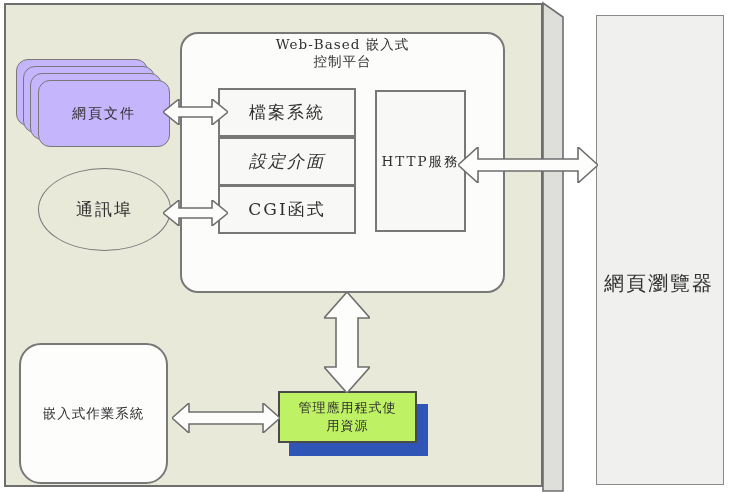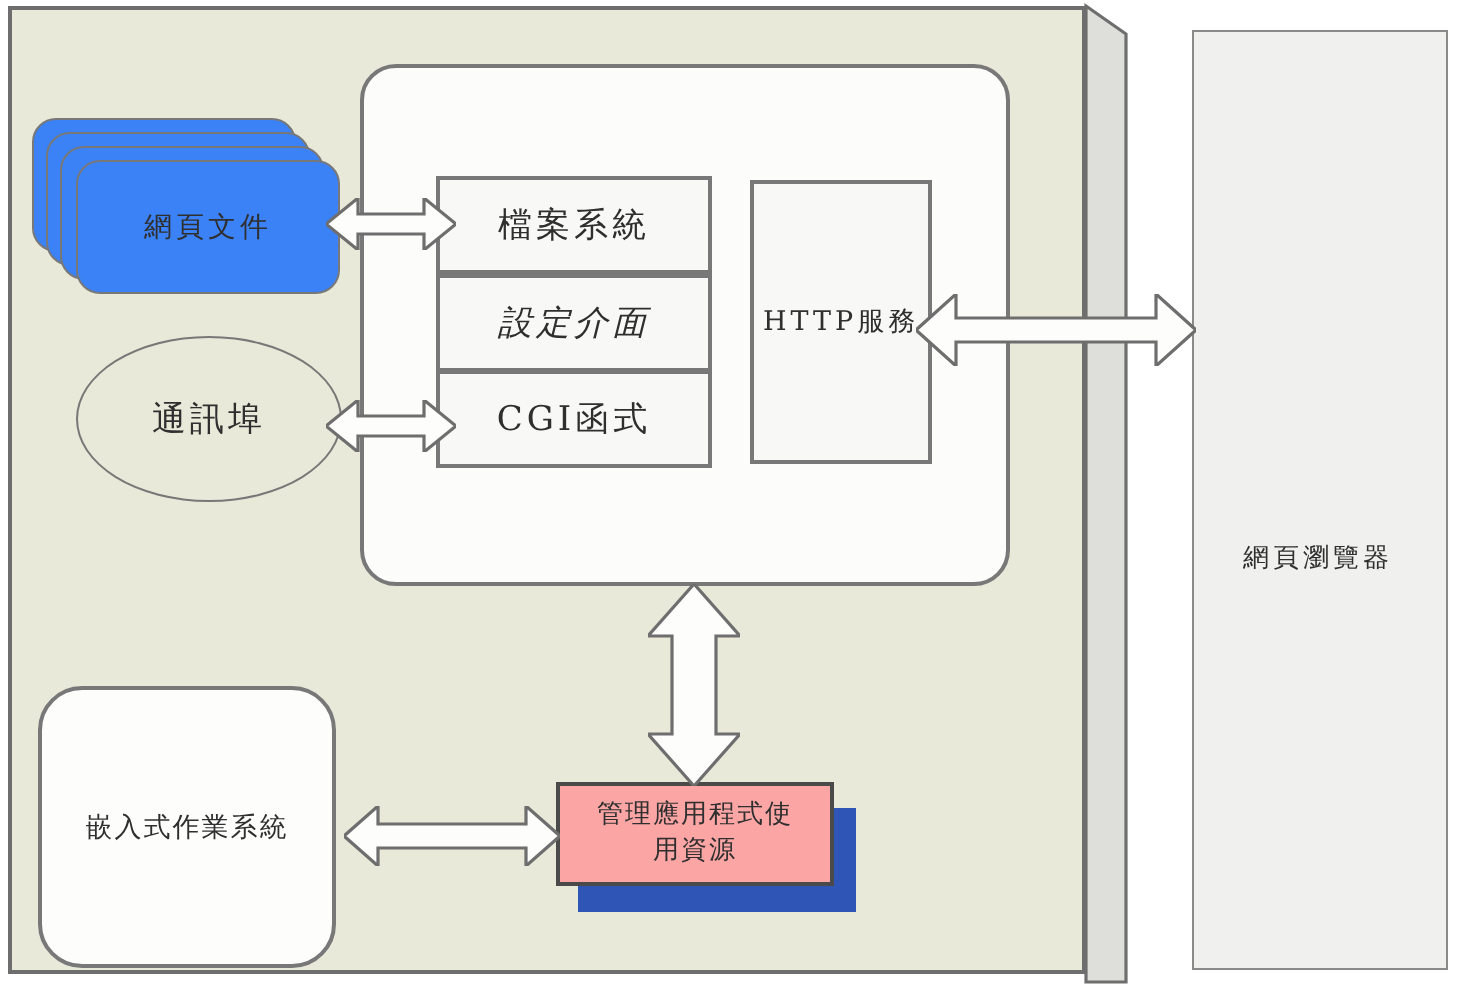--- a/index.html
+++ b/index.html
@@ -27,66 +27,70 @@
     display:flex;align-items:center;justify-content:center;
     font-size:17px;letter-spacing:2px;
   }
   .http-box{
     left:375px;top:90px;width:87px;height:138px;background:#f8f8f6;border:2px solid #787878;
     display:flex;flex-direction:row;align-items:center;justify-content:center;
     font-size:13.5px;line-height:19px;letter-spacing:2px;text-align:center;
   }
   
   .doc-card{
-    width:130px;height:65px;background:#3b82f6;border:1.5px solid #787878;border-radius:12px;
+    width:130px;height:65px;background:#c4b5fd;border:1.5px solid #787878;border-radius:12px;
   }
   .doc-front{display:flex;align-items:center;justify-content:center;font-size:14px;letter-spacing:2px;}
   
   .port-ellipse{
     left:38px;top:168px;width:131px;height:81px;border:1.5px solid #787878;border-radius:50%;
     display:flex;align-items:center;justify-content:center;font-size:17px;letter-spacing:2px;
     background:transparent;
   }
   
   .os-box{
     left:19px;top:343px;width:145px;height:137px;background:#fdfdfc;border:2px solid #787878;border-radius:22px;
     display:flex;align-items:center;justify-content:center;font-size:13.5px;letter-spacing:1px;
   }
   
   .res-shadow{left:289px;top:404px;width:139px;height:52px;background:#2f55b7;}
   .res-box{
-    left:278px;top:391px;width:135px;height:48px;background:#fca5a5;border:2px solid #4a4a4a;
+    left:278px;top:391px;width:135px;height:48px;background:#bef264;border:2px solid #4a4a4a;
     display:flex;flex-direction:column;align-items:center;justify-content:center;
     font-size:13px;line-height:18px;letter-spacing:1px;text-align:center;
   }
   
   .browser-box{
     left:596px;top:15px;width:126px;height:468px;background:#f0f0ee;border:1.5px solid #8a8a8a;
   }
   .browser-label{
-    left:596px;top:270px;width:126px;text-align:center;font-size:13px;letter-spacing:2px;
+    left:596px;top:270px;width:126px;text-align:center;font-size:20px;letter-spacing:2px;
   }
   svg{display:block;}
   .arrow polygon{fill:#fdfdfc;stroke:#6e6e6e;stroke-width:1.6;}
   .slab-side polygon{fill:#dededa;stroke:#6e6e6e;stroke-width:1.6;}
 </style>
 </head>
 <body>
 
 <div id="canvas">
 
   <div class="abs slab-front"></div>
   <svg class="abs slab-side" style="left:540px;top:0;" width="27" height="492" viewBox="0 0 27 492">
     <polygon points="3,3 23,17 23,491 3,491"></polygon>
   </svg>
 
   <div class="abs browser-box"></div>
   <div class="abs browser-label">網頁瀏覽器</div>
 
   <div class="abs platform"></div>
+  <div class="abs platform-title">
+    <div>Web-Based 嵌入式</div>
+    <div>控制平台</div>
+  </div>
 
   <div class="abs module-box" style="top:88px;">檔案系統</div>
   <div class="abs module-box" style="top:137px;font-style:italic;">設定介面</div>
   <div class="abs module-box" style="top:185px;">CGI函式</div>
 
   <div class="abs http-box">
     <div>HTTP</div>
     <div>服務</div>
   </div>
 

